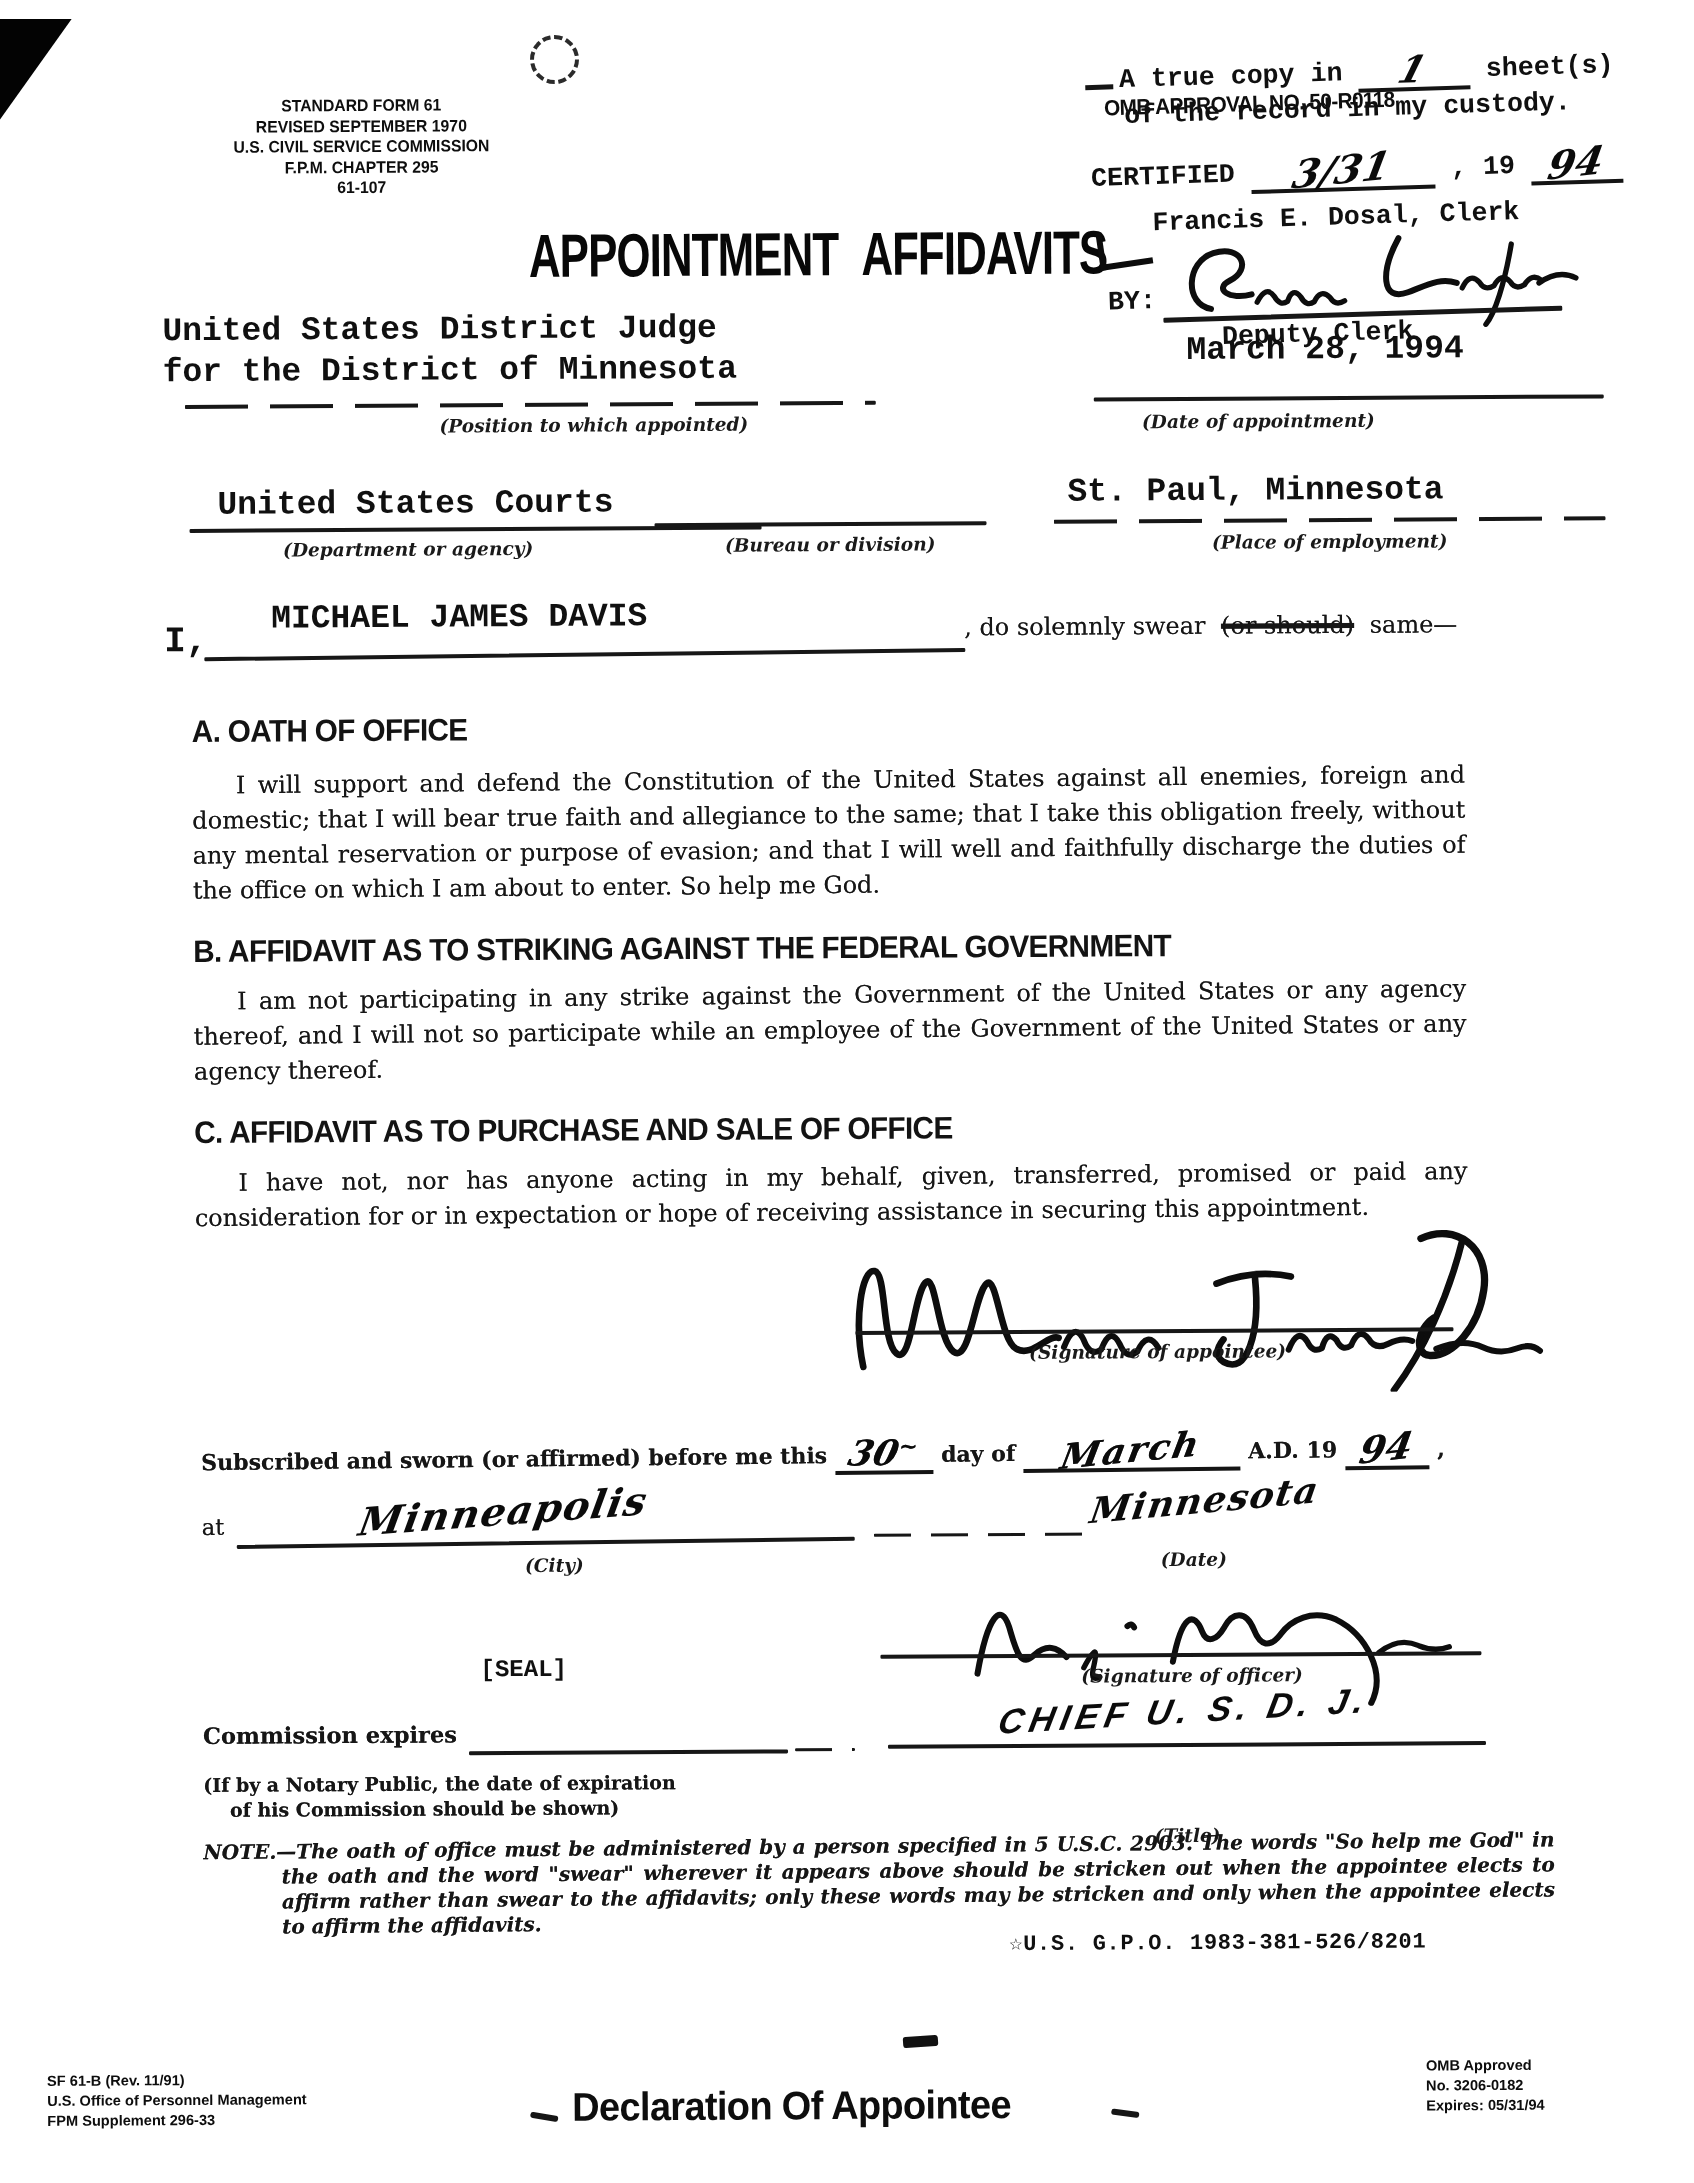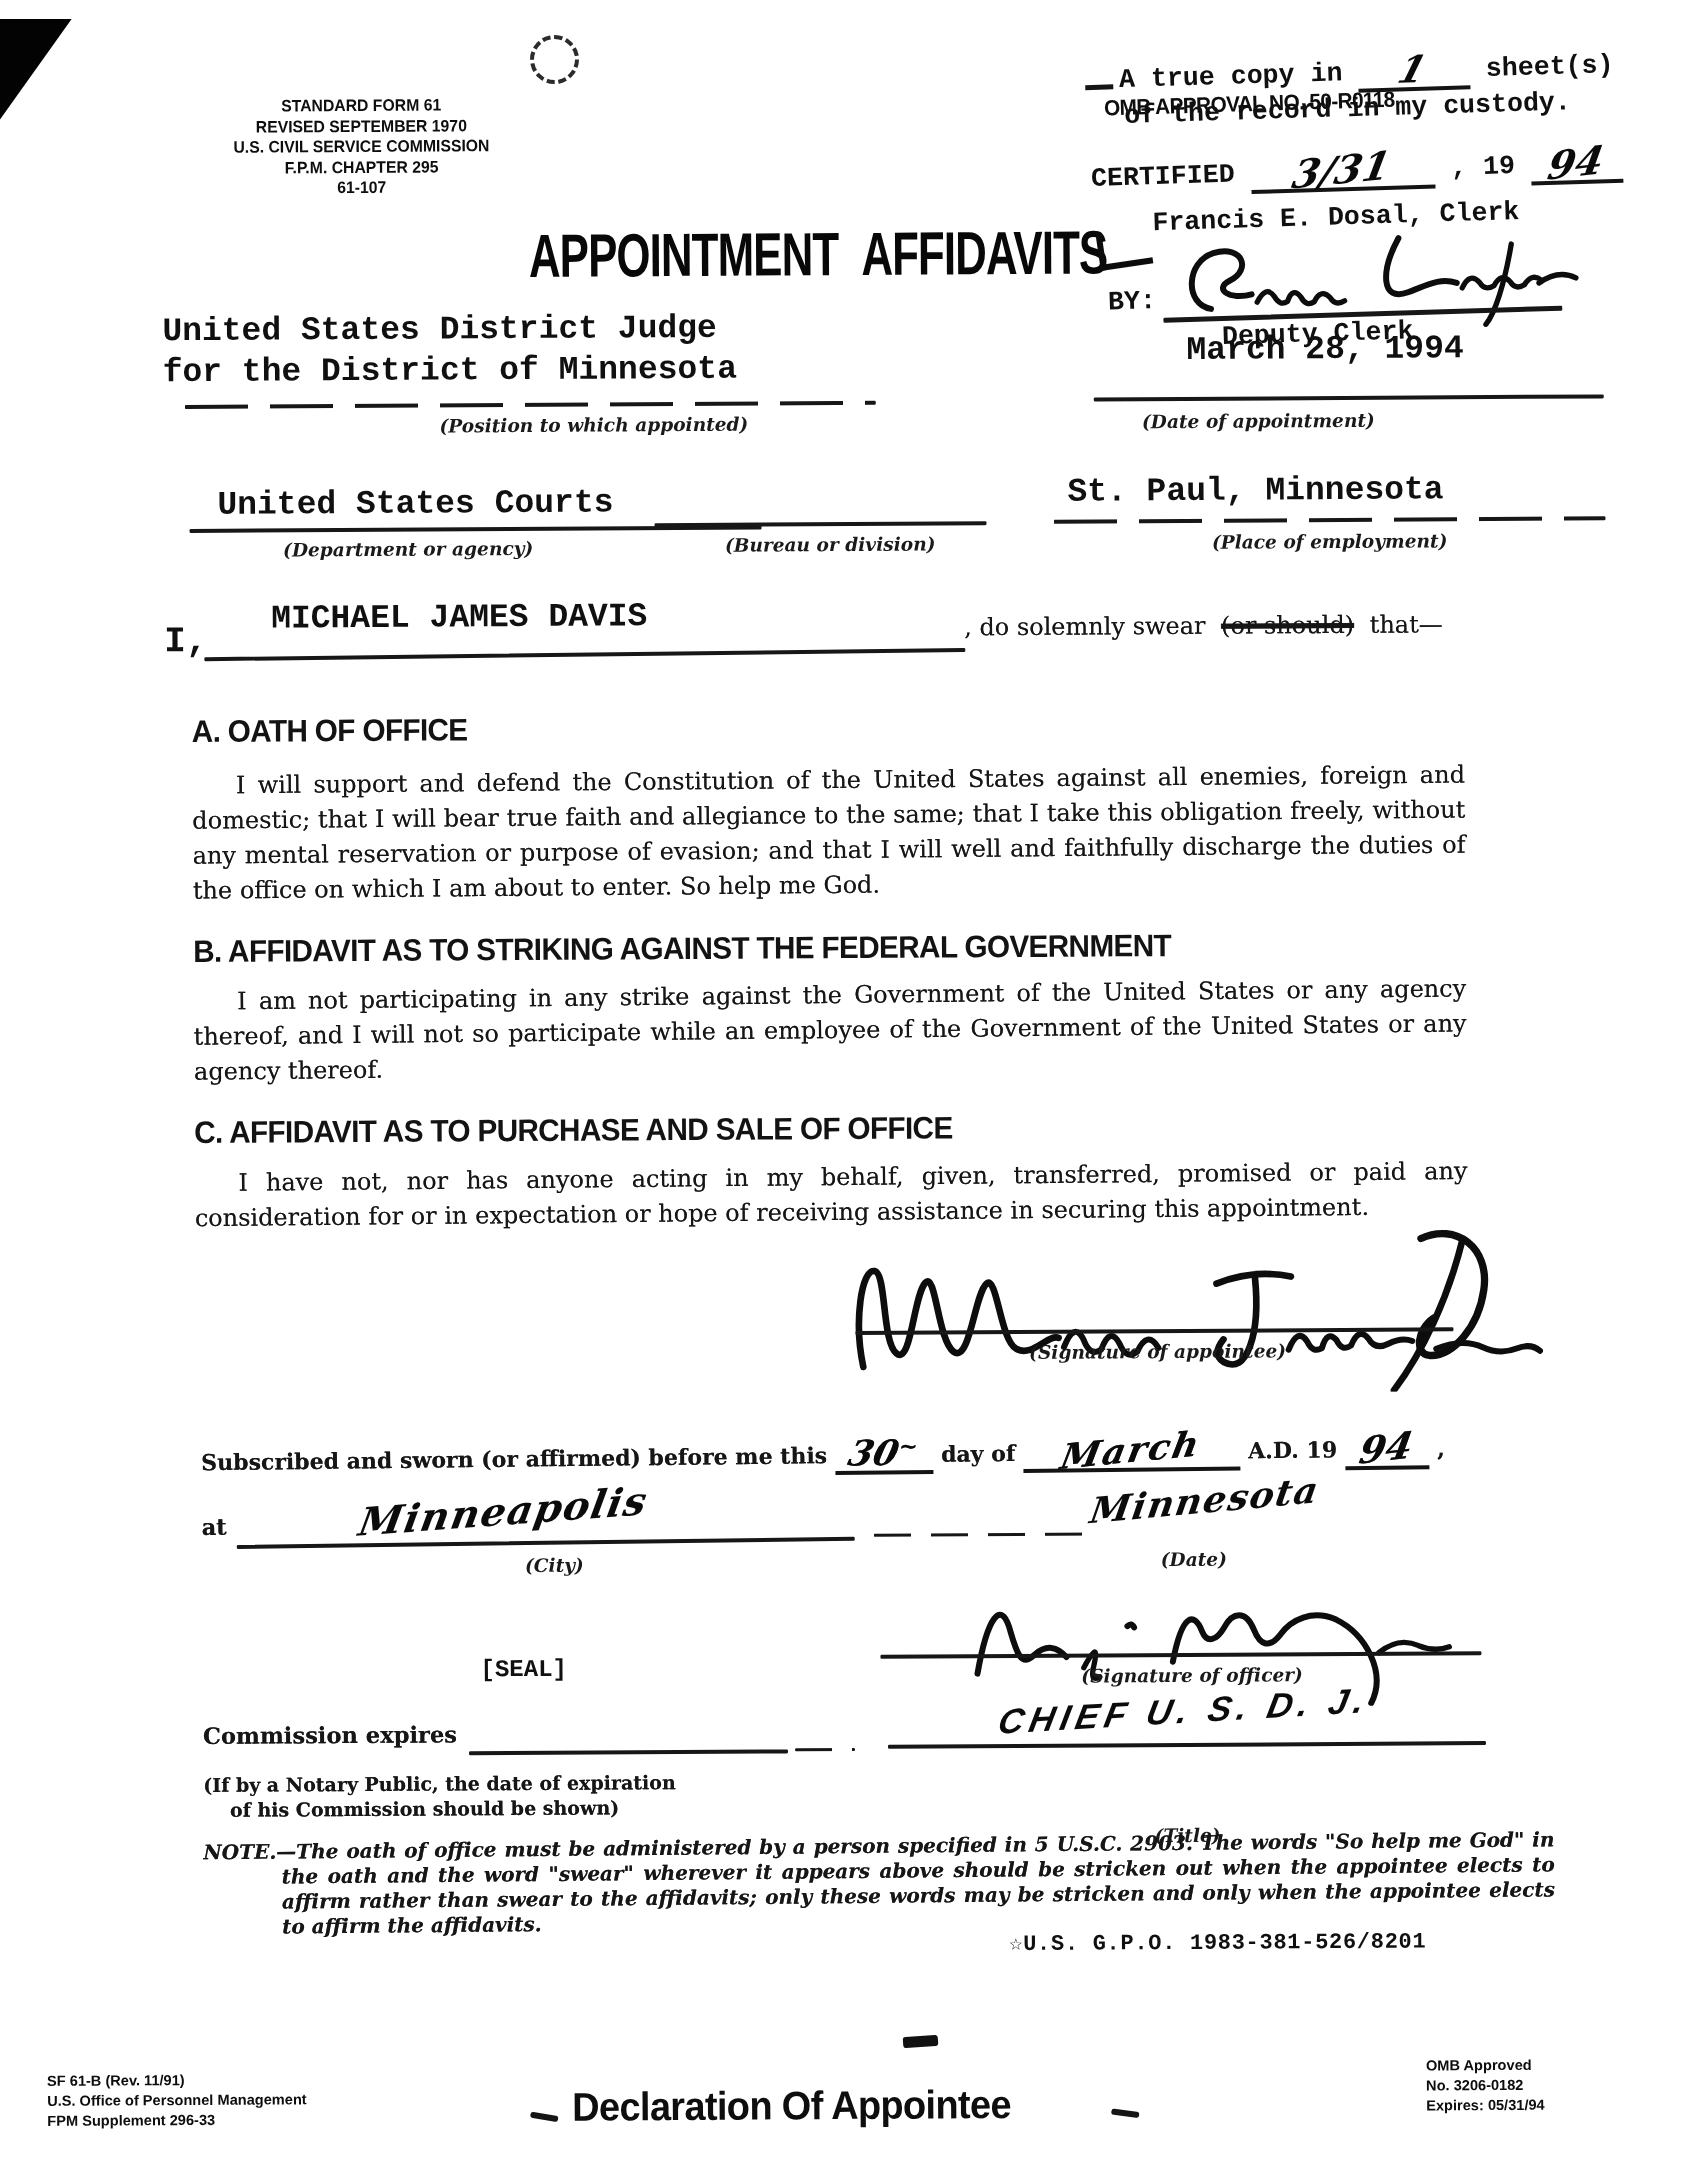--- a/index.html
+++ b/index.html
@@ -112,21 +112,21 @@
     <div class="abs mono" style="left:1071px;top:475px;font-size:33px;white-space:nowrap;">St. Paul, Minnesota</div>
     <div class="rule broken" style="left:1057px;top:521px;width:552px;"></div>
     <div class="abs label" style="left:1190px;top:534px;width:286px;">(Place of employment)</div>
 
     <div class="abs mono" style="left:167px;top:617px;font-size:36px;">I,</div>
     <div class="abs mono" style="left:274px;top:597px;font-size:33px;white-space:nowrap;">MICHAEL JAMES DAVIS</div>
     <div class="rule" style="left:207px;top:651px;width:761px;transform:rotate(-.35deg);"></div>
     <div class="abs serif" style="left:967px;top:614px;font-size:24px;white-space:nowrap;">
       <span>, do solemnly swear</span>
       <span class="struck">(or should)</span>
-      <span>that—</span>
+      <span>same—</span>
     </div>
 
     <div class="abs sec-head" style="left:194px;top:710px;">A. OATH OF OFFICE</div>
     <div class="abs serif para" style="left:194px;top:763px;transform:rotate(-.15deg);">
       <span class="ind"></span><span>I will support and defend the Constitution of the United States against all enemies, foreign and domestic; that I will bear true faith and allegiance to the same; that I take this obligation freely, without any mental reservation or purpose of evasion; and that I will well and faithfully discharge the duties of the office on which I am about to enter. So help me God.</span>
     </div>
 
     <div class="abs sec-head" style="left:194px;top:930px;">B. AFFIDAVIT AS TO STRIKING AGAINST THE FEDERAL GOVERNMENT</div>
     <div class="abs serif para" style="left:194px;top:978px;transform:rotate(-.25deg);">
       <span class="ind"></span><span>I am not participating in any strike against the Government of the United States or any agency thereof, and I will not so participate while an employee of the Government of the United States or any agency thereof.</span>
@@ -159,21 +159,21 @@
       <span class="slot" style="min-width:199px;">
         <span class="hand" style="font-size:35px;display:inline-block;transform:skewX(-16deg) rotate(-5deg) translateY(2.7px);letter-spacing:2px;">March</span>
       </span>
       <span>A.D. 19</span>
       <span class="slot" style="min-width:66px;">
         <span class="hand" style="font-size:37px;display:inline-block;transform:skewX(-16deg) rotate(-6deg) translateY(4px);">94</span>
       </span>
       <span>,</span>
     </div>
 
-    <div class="abs serif" style="left:199px;top:1510px;font-size:22.6px;font-weight:bold;">at</div>
+    <div class="abs serif" style="left:199px;top:1510px;font-size:22.6px;font-weight:normal;">at</div>
     <div class="rule" style="left:234px;top:1539px;width:618px;transform:rotate(-.4deg);"></div>
     <div class="rule dashy" style="left:871px;top:1534px;width:226px;height:3.3px;"></div>
     <div class="abs hand" style="left:359px;top:1486px;font-size:39px;transform:skewX(-14deg) rotate(-4deg);letter-spacing:1.3px;">Minneapolis</div>
     <div class="abs label" style="left:465px;top:1553px;width:173px;">(City)</div>
     <div class="abs hand" style="left:1090px;top:1481px;font-size:36px;transform:skewX(-14deg) rotate(-5deg);letter-spacing:1.3px;">Minnesota</div>
     <div class="abs label" style="left:1111px;top:1551px;width:160px;">(Date)</div>
 
     <div class="abs mono" style="left:477px;top:1654px;font-size:24px;">[SEAL]</div>
     <svg class="sig" viewBox="0 0 880 200" style="position:absolute;left:950px;top:1576px;width:585px;height:133px;">
       <path stroke-width="9" d="M36 148 C52 60 72 40 84 78 C94 112 100 142 122 120 C140 104 156 108 170 124"></path>

